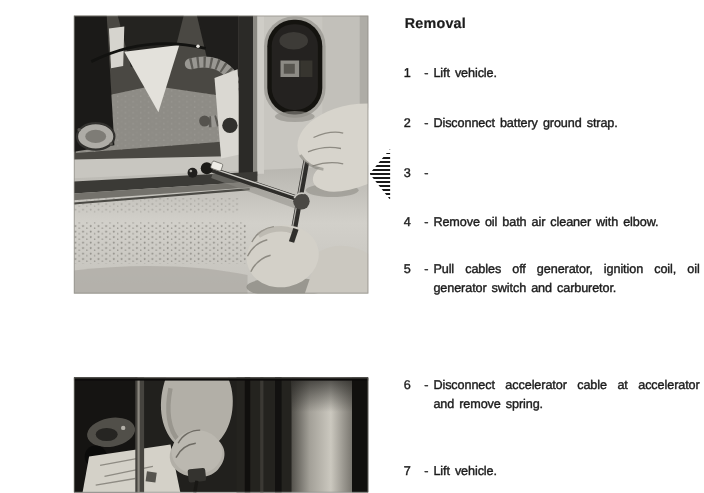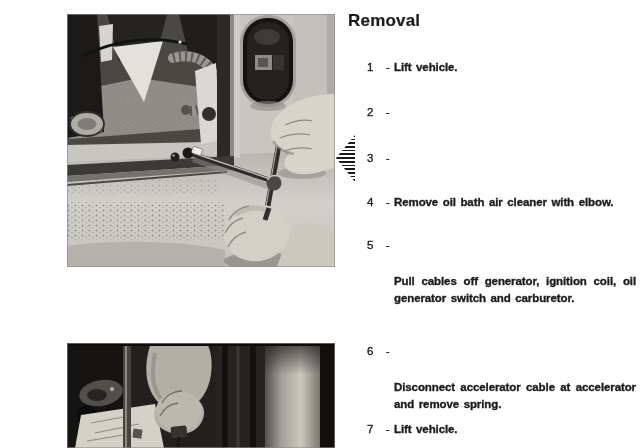--- a/index.html
+++ b/index.html
@@ -9,34 +9,34 @@
   }
   .figure{position:absolute;overflow:hidden;background:#c8c6c0;}
   .fig-top{left:67px;top:14px;width:268px;height:253px;}
   .fig-bottom{left:67px;top:343px;width:268px;height:105px;}
   .callout-arrow{
     position:absolute;left:336px;top:135px;width:19px;height:47px;
     background:repeating-linear-gradient(to bottom,#1a1a1a 0 1.7px,#ffffff 1.7px 3.7px);
     clip-path:polygon(0 49%,100% 0,100% 100%);
   }
   .heading{
-    position:absolute;left:348px;top:13px;font-size:17px;font-weight:bold;
+    position:absolute;left:368px;top:13px;font-size:13px;font-weight:bold;
     letter-spacing:.2px;line-height:16px;-webkit-text-stroke:.2px currentColor;
   }
   .step{
     position:absolute;left:367px;width:269px;display:flex;
     font-size:11.5px;line-height:16.5px;letter-spacing:-.1px;word-spacing:1.5px;
     -webkit-text-stroke:.35px currentColor;
   }
   .step .num{width:14px;flex:none;}
   .step .dash{width:13px;flex:none;text-align:center;}
-  .step .body{flex:1;min-width:0;font-weight:bold;}
+  .step .body{flex:1;min-width:0;}
   .line{display:block;}
   .line:empty{display:none;}
-  .line.just{text-align:justify;text-align-last:justify;margin-top:36px;}
+  .line.just{text-align:justify;text-align-last:justify;}
   svg{display:block;}
 </style>
 </head>
 <body>
 
 <div class="page">
 
   <div class="figure fig-top">
     <svg width="268" height="253" viewBox="0 0 268 253">
       <defs>
@@ -188,20 +188,23 @@
     <span class="num">1</span>
     <span class="dash">-</span>
     <span class="body">
       <span class="line">Lift vehicle.</span>
     </span>
   </div>
 
   <div class="step" style="top:104px">
     <span class="num">2</span>
     <span class="dash">-</span>
+    <span class="body">
+      <span class="line">Disconnect battery ground strap.</span>
+    </span>
   </div>
 
   <div class="step" style="top:150px">
     <span class="num">3</span>
     <span class="dash">-</span>
   </div>
 
   <div class="step" style="top:194px">
     <span class="num">4</span>
     <span class="dash">-</span>

